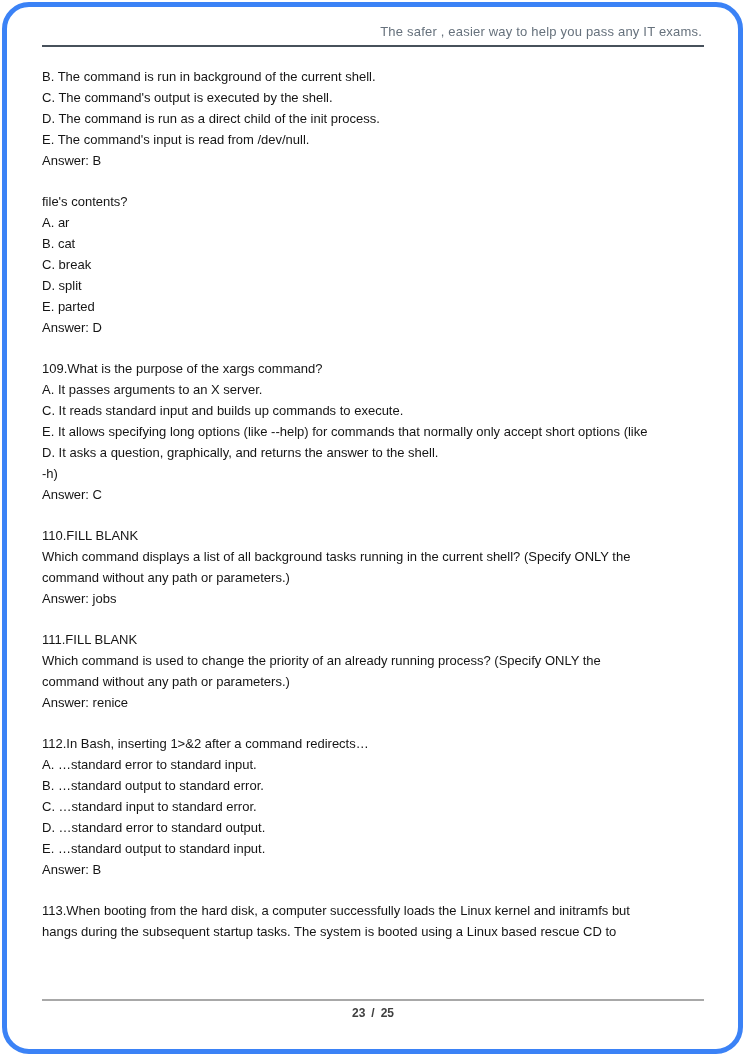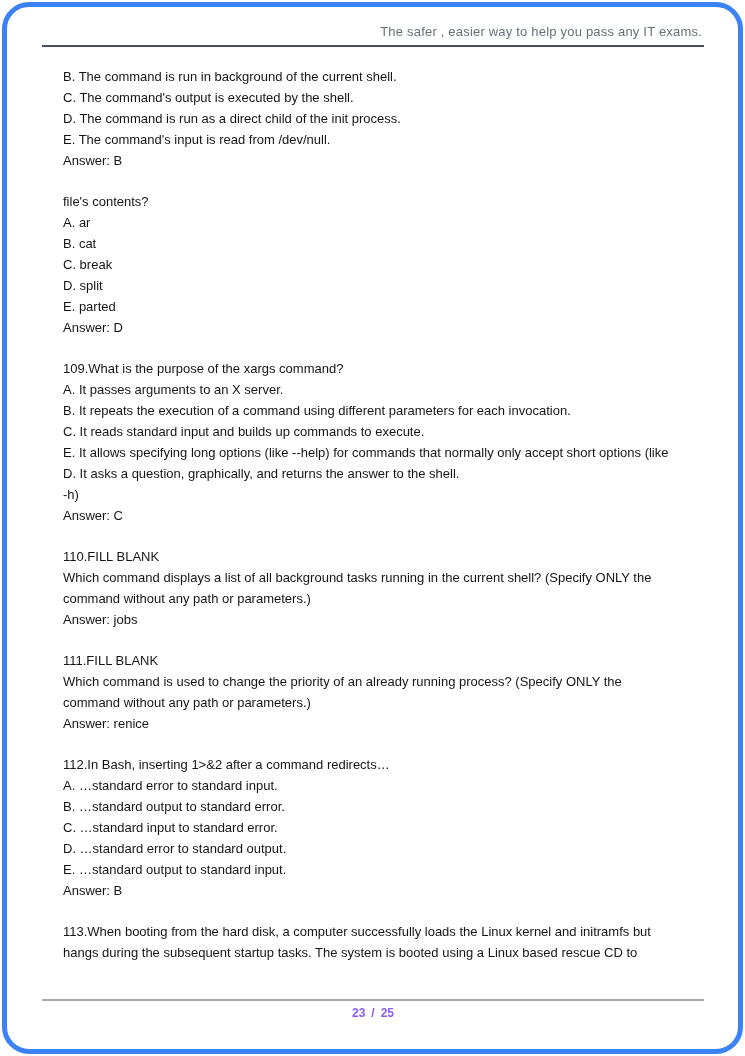--- a/index.html
+++ b/index.html
@@ -35,21 +35,20 @@
   .header-rule {
     margin-top: 4px;
     height: 2px;
     background: #47515b;
   }
   main.content {
     flex: 1 1 auto;
     padding-top: 19px;
     overflow: hidden;
     color: #151515;
-    margin-left: 21px;
   }
   .block {
     margin-bottom: 20px;
   }
   .line {
     font-size: 13px;
     line-height: 21px;
     white-space: nowrap;
   }
   .line .bold { font-weight: normal; }
@@ -59,21 +58,21 @@
   }
   .footer-rule {
     height: 2px;
     background: #a8a8a8;
     margin-bottom: 3px;
   }
   .page-num {
     text-align: center;
     font-size: 12px;
     font-weight: bold;
-    color: #8b5cf6;
+    color: #404040;
     line-height: 18px;
   }
   .page-num span { margin: 0 3px; }
 </style>
 </head>
 <body>
 
 <div class="page">
 
   <header class="page-header">
@@ -94,21 +93,20 @@
         <div class="line">A. ar</div>
         <div class="line">B. cat</div>
         <div class="line">C. break</div>
         <div class="line">D. split</div>
         <div class="line">E. parted</div>
         <div class="line"><span class="bold">Answer:</span> <span>D</span></div>
       </div>
       <div class="block">
         <div class="line">109.What is the purpose of the xargs command?</div>
         <div class="line">A. It passes arguments to an X server.</div>
-        <div class="line">B. It repeats the execution of a command using different parameters for each invocation.</div>
         <div class="line">C. It reads standard input and builds up commands to execute.</div>
         <div class="line">E. It allows specifying long options (like --help) for commands that normally only accept short options (like</div>
         <div class="line">D. It asks a question, graphically, and returns the answer to the shell.</div>
         <div class="line">-h)</div>
         <div class="line"><span class="bold">Answer:</span> <span>C</span></div>
       </div>
       <div class="block">
         <div class="line">110.FILL BLANK</div>
         <div class="line">Which command displays a list of all background tasks running in the current shell? (Specify ONLY the</div>
         <div class="line">command without any path or parameters.)</div>

